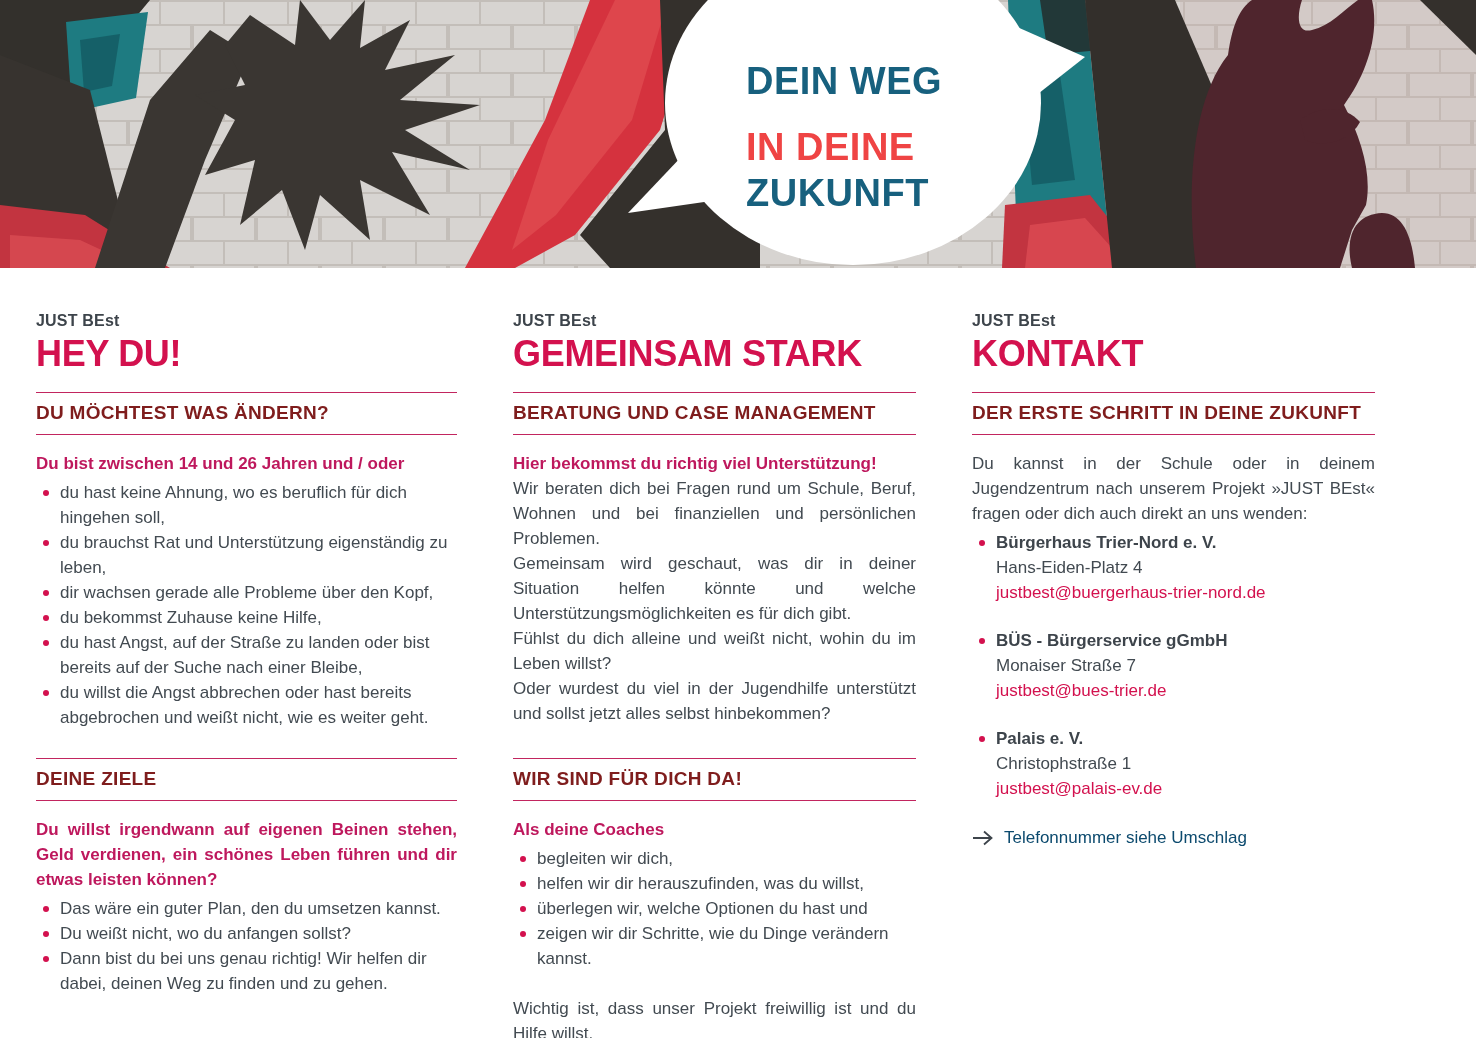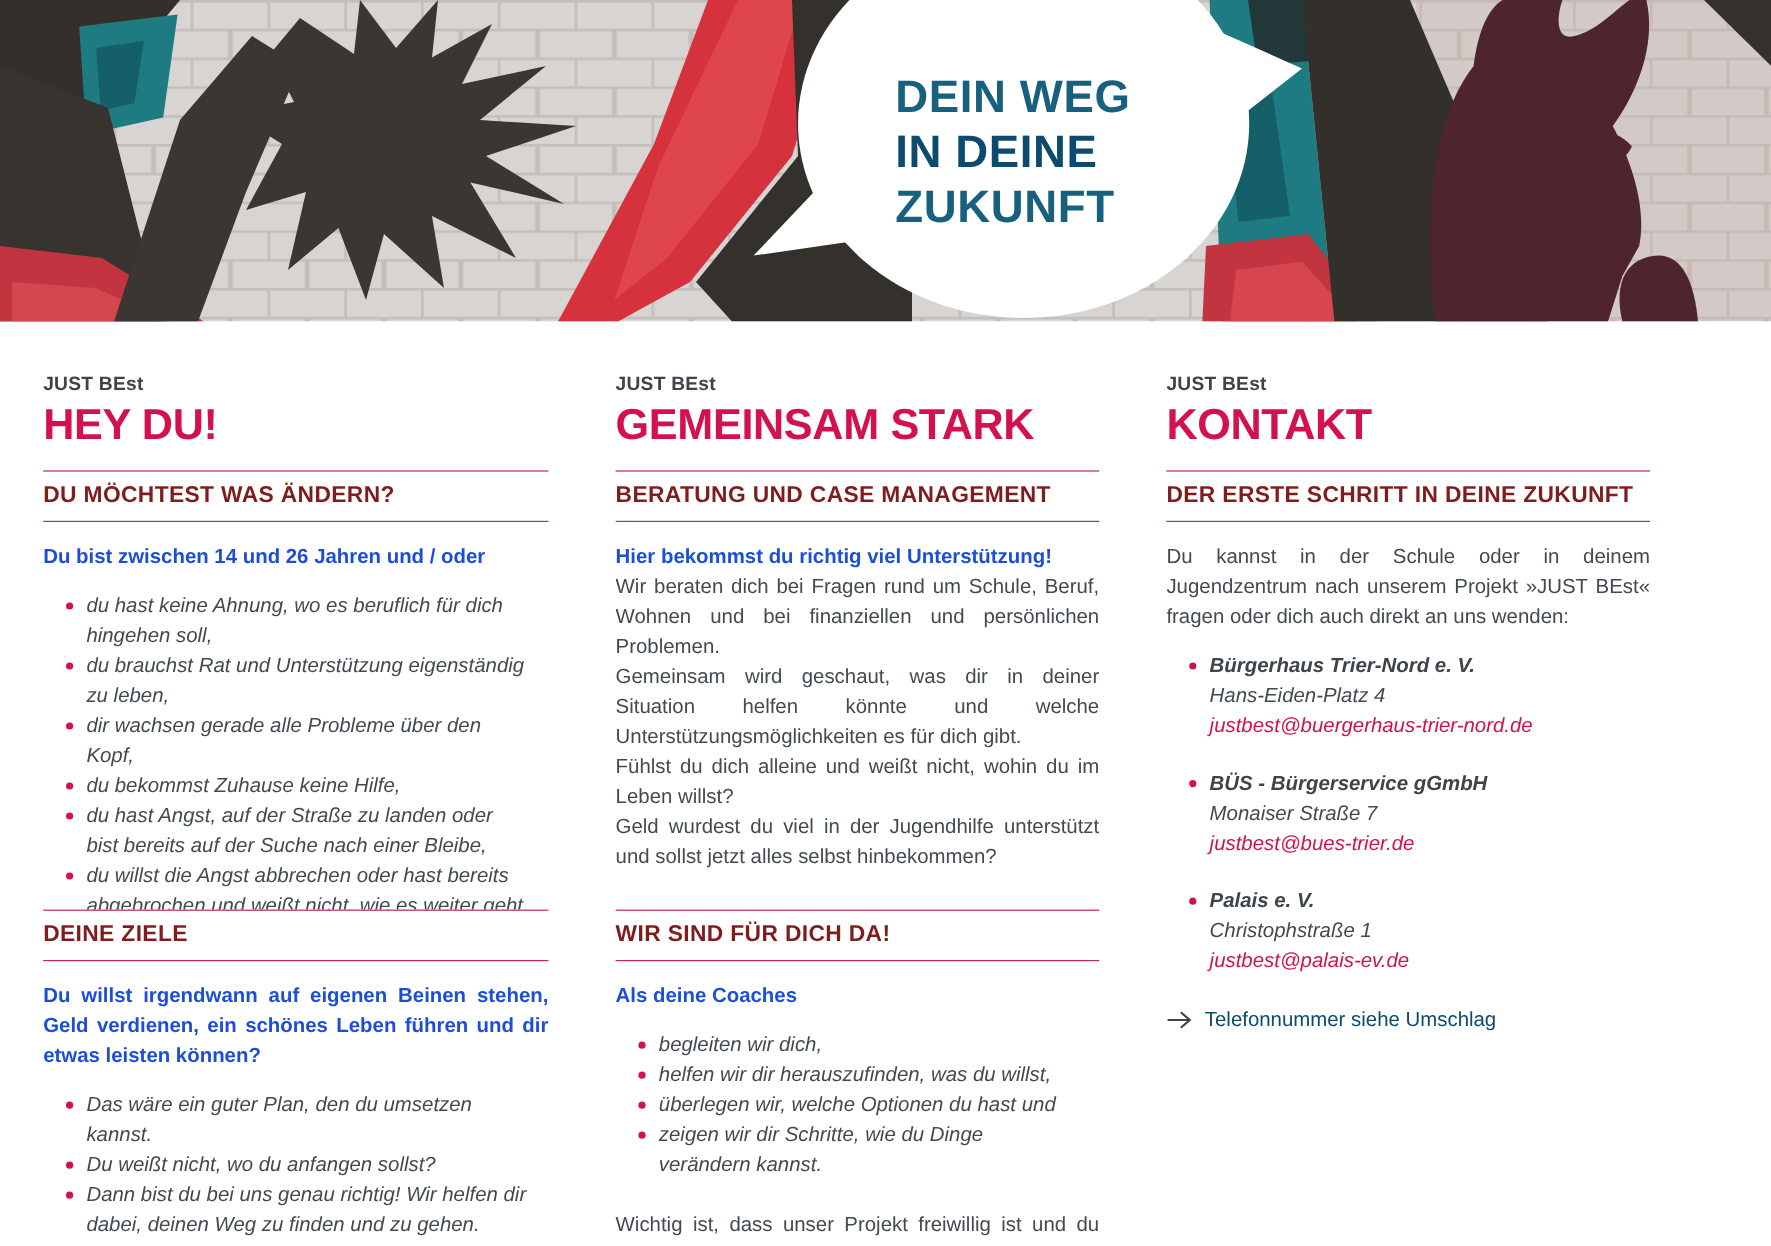--- a/index.html
+++ b/index.html
@@ -25,21 +25,21 @@
   .bubble-text {
     position: absolute;
     left: 746px;
     top: 58px;
     font-size: 38px;
     line-height: 46px;
     font-weight: 700;
     letter-spacing: 0.5px;
   }
   .bubble-text .teal { color: #17607e; }
-  .bubble-text .red  { color: #0c4a6e; }
+  .bubble-text .red  { color: #ef4444; margin-top: 20px; }
 
   
   .columns {
     display: grid;
     grid-template-columns: 421px 403px 403px;
     column-gap: 56px;
     padding: 24px 37px 0 36px;
   }
   .col-head { height: 80px; }
   .kicker {
@@ -64,24 +64,24 @@
     font-weight: 700;
     letter-spacing: 0.3px;
     color: #7f1d1d;
     text-transform: uppercase;
   }
   .body-a { height: 323px; padding-top: 16px; overflow: hidden; }
   .body-b { padding-top: 16px; }
   .body-c { padding-top: 16px; }
 
   p { margin: 0; font-size: 17px; line-height: 25px; }
-  .bold { font-weight: 700; color: #1d4ed8; }
+  .bold { font-weight: 700; color: #be185d; }
   .justify { text-align: justify; }
 
-  ul.dots { list-style: none; margin: 16px; padding: 0; font-style: italic; }
+  ul.dots { list-style: none; margin: 4px; padding: 0; }
   ul.dots > li { position: relative; padding-left: 20px; font-size: 17px; line-height: 25px; }
   ul.dots > li::before {
     content: "";
     position: absolute;
     left: 3px; top: 10px;
     width: 6px; height: 6px;
     border-radius: 50%;
     background: #d3114e;
   }
 
@@ -204,21 +204,21 @@
       <div class="col-head">
         <div class="kicker">JUST BEst</div>
         <h1 class="col-title">GEMEINSAM STARK</h1>
       </div>
       <div class="sec-head">BERATUNG UND CASE MANAGEMENT</div>
       <div class="body-a">
         <p class="bold">Hier bekommst du richtig viel Unterstützung!</p>
         <p class="justify">Wir beraten dich bei Fragen rund um Schule, Beruf, Wohnen und bei finanziellen und persönlichen Problemen.</p>
         <p class="justify">Gemeinsam wird geschaut, was dir in deiner Situation helfen könnte und welche Unterstützungsmöglichkeiten es für dich gibt.</p>
         <p class="justify">Fühlst du dich alleine und weißt nicht, wohin du im Leben willst?</p>
-        <p class="justify">Geld wurdest du viel in der Jugendhilfe unterstützt und sollst jetzt alles selbst hinbekommen?</p>
+        <p class="justify">Oder wurdest du viel in der Jugendhilfe unterstützt und sollst jetzt alles selbst hinbekommen?</p>
       </div>
       <div class="sec-head">WIR SIND FÜR DICH DA!</div>
       <div class="body-b">
         <p class="bold">Als deine Coaches</p>
         <ul class="dots">
           <li>begleiten wir dich,</li>
           <li>helfen wir dir herauszufinden, was du willst,</li>
           <li>überlegen wir, welche Optionen du hast und</li>
           <li>zeigen wir dir Schritte, wie du Dinge verändern kannst.</li>
         </ul>

